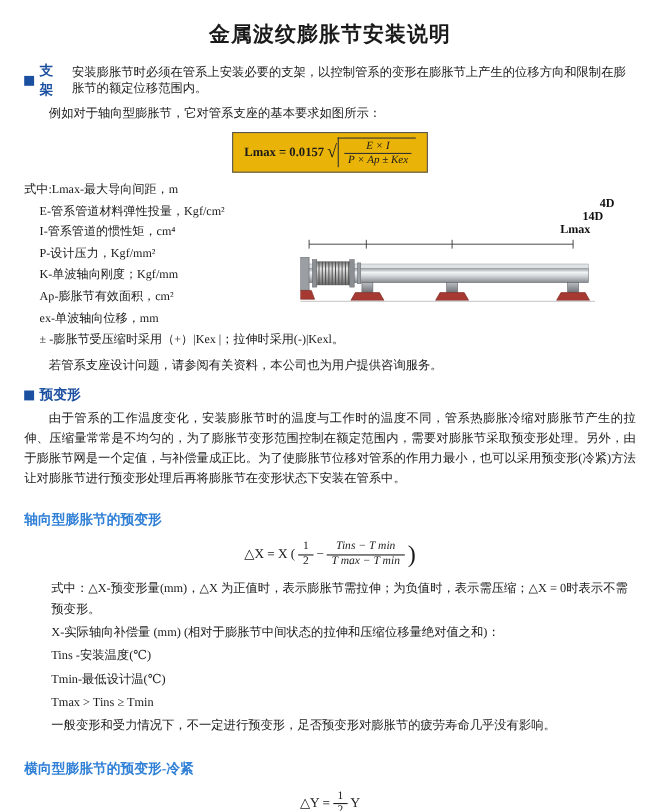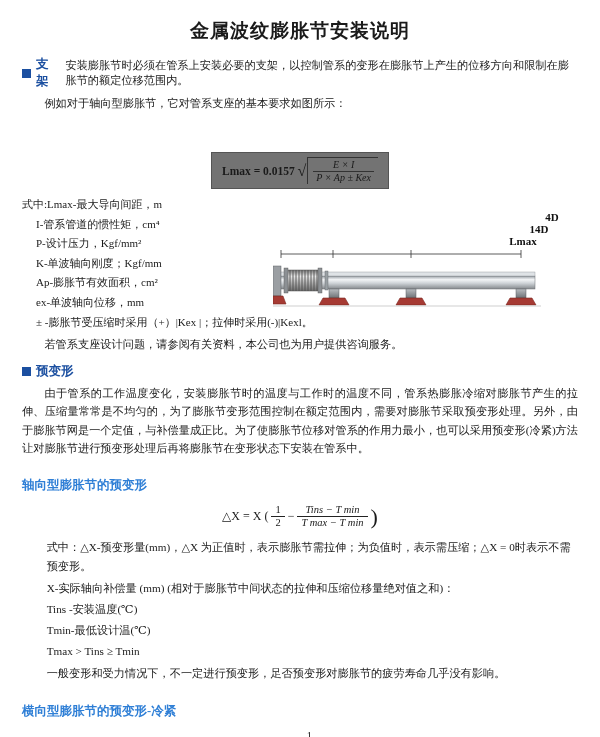--- a/index.html
+++ b/index.html
@@ -53,23 +53,22 @@
   .formula-box {
     text-align: center;
     margin: 8px 0 6px 0;
   }
   .formula-img {
     display: inline-block;
     border: 1px solid #555;
     padding: 4px 10px 4px 10px;
     font-size: 11.5px;
     font-family: "Liberation Serif", "DejaVu Serif", serif;
-    background: #737373;
+    background: #eab308;
     vertical-align: middle;
-    margin-top: 32px;
   }
   .frac {
     display: inline-block;
     vertical-align: middle;
     text-align: center;
     font-style: italic;
     font-size: 10px;
     line-height: 1.15;
     padding: 0 2px;
   }
@@ -173,20 +172,21 @@
           <span class="num">E × I</span>
           <span class="den">P × Ap ± Kex</span>
         </span>
       </span>
     </span>
   </div>
 
   <div class="legend-diagram">
     <div class="legend-col">
       <div class="lg">式中:Lmax-最大导向间距，m</div>
+      <div class="lg indent">E-管系管道材料弹性投量，Kgf/cm²</div>
       <div class="lg indent">I-管系管道的惯性矩，cm⁴</div>
       <div class="lg indent">P-设计压力，Kgf/mm²</div>
       <div class="lg indent">K-单波轴向刚度；Kgf/mm</div>
       <div class="lg indent">Ap-膨胀节有效面积，cm²</div>
       <div class="lg indent">ex-单波轴向位移，mm</div>
       <div class="lg indent">± -膨胀节受压缩时采用（+）|Kex |；拉伸时采用(-)|Kexl。</div>
     </div>
 
     <div class="diagram-col">
       <div class="dim-row">

